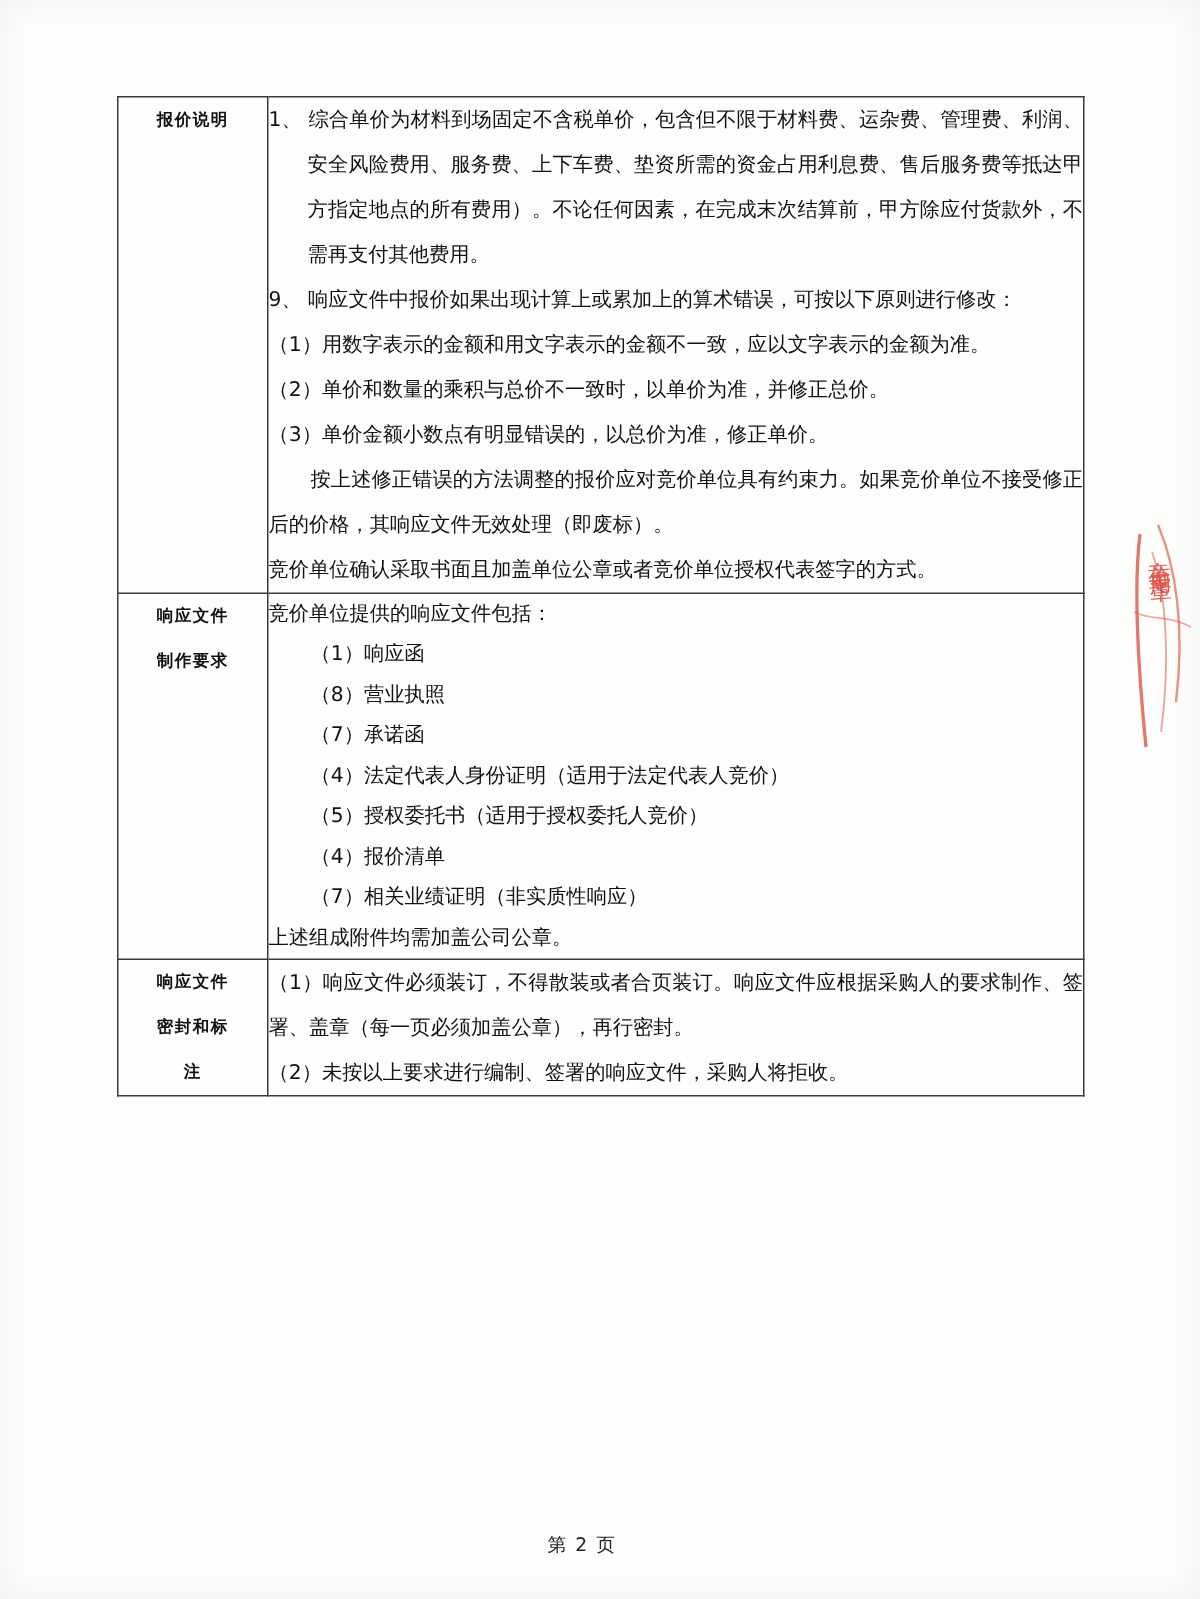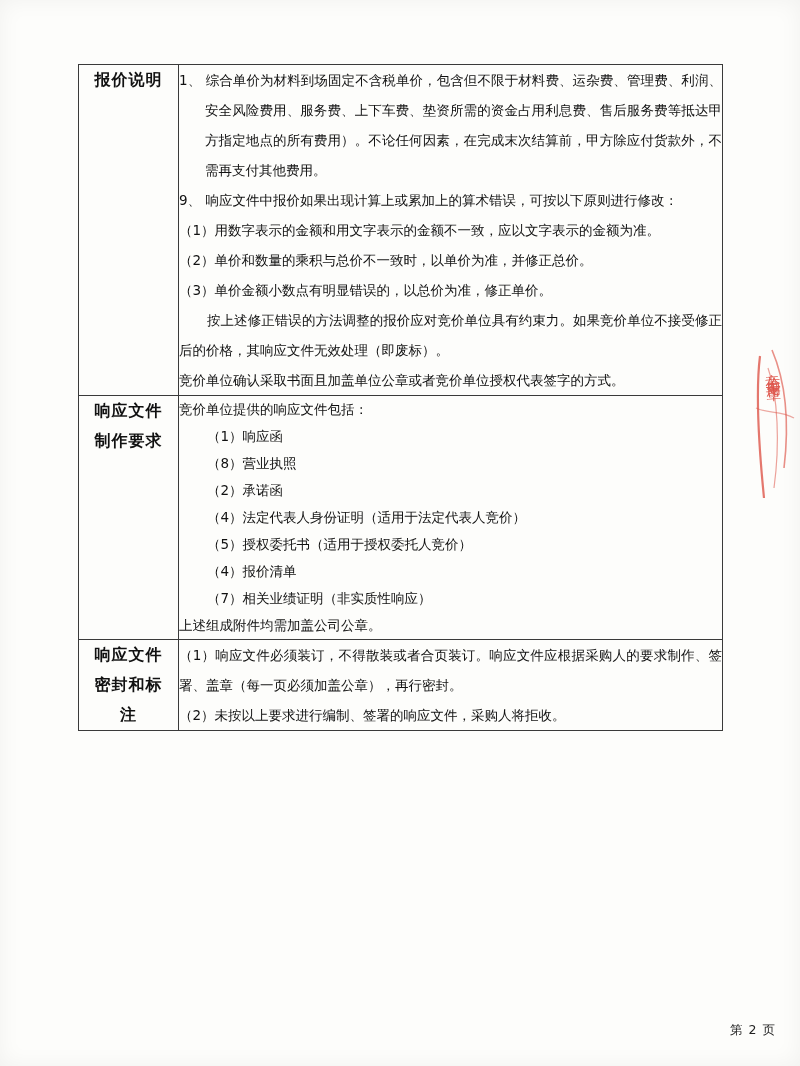--- a/index.html
+++ b/index.html
@@ -31,21 +31,21 @@
     table-layout: fixed;
   }
   .doc-table td {
     border: 1px solid #3a3a3a;
     vertical-align: top;
     padding: 0;
   }
   .label-cell {
     width: 100px;
     text-align: center;
-    font-size: 16px;
+    font-size: 11px;
     font-weight: bold;
     letter-spacing: 1px;
     color: #111;
     padding: 10px 4px;
     line-height: 30px;
   }
   .label-cell .lbl-line { display: block; }
   .content-cell {
     padding: 8px 12px 10px 14px;
     font-size: 13.5px;
@@ -73,21 +73,21 @@
   }
   .list-block .p {
     line-height: 27px;
   }
   .indent2 { padding-left: 28px; }
   .footer {
     position: absolute;
     left: 0;
     top: 1022px;
     width: 776px;
-    text-align: right;
+    text-align: center;
     font-size: 12.5px;
     color: #222;
     letter-spacing: 1px;
   }
   
   .seal {
     position: absolute;
     right: 2px;
     top: 348px;
     width: 44px;
@@ -146,21 +146,21 @@
 
       <tr>
         <td class="label-cell">
           <span class="lbl-line">响应文件</span>
           <span class="lbl-line">制作要求</span>
         </td>
         <td class="content-cell list-block">
           <p class="p bold">竞价单位提供的响应文件包括：</p>
           <p class="p indent2">（1）响应函</p>
           <p class="p indent2">（8）营业执照</p>
-          <p class="p indent2">（2）承诺函</p>
+          <p class="p indent2">（7）承诺函</p>
           <p class="p indent2">（4）法定代表人身份证明（适用于法定代表人竞价）</p>
           <p class="p indent2">（5）授权委托书（适用于授权委托人竞价）</p>
           <p class="p indent2">（4）报价清单</p>
           <p class="p indent2">（7）相关业绩证明（非实质性响应）</p>
           <p class="p">上述组成附件均需加盖公司公章。</p>
         </td>
       </tr>
 
       <tr>
         <td class="label-cell">

